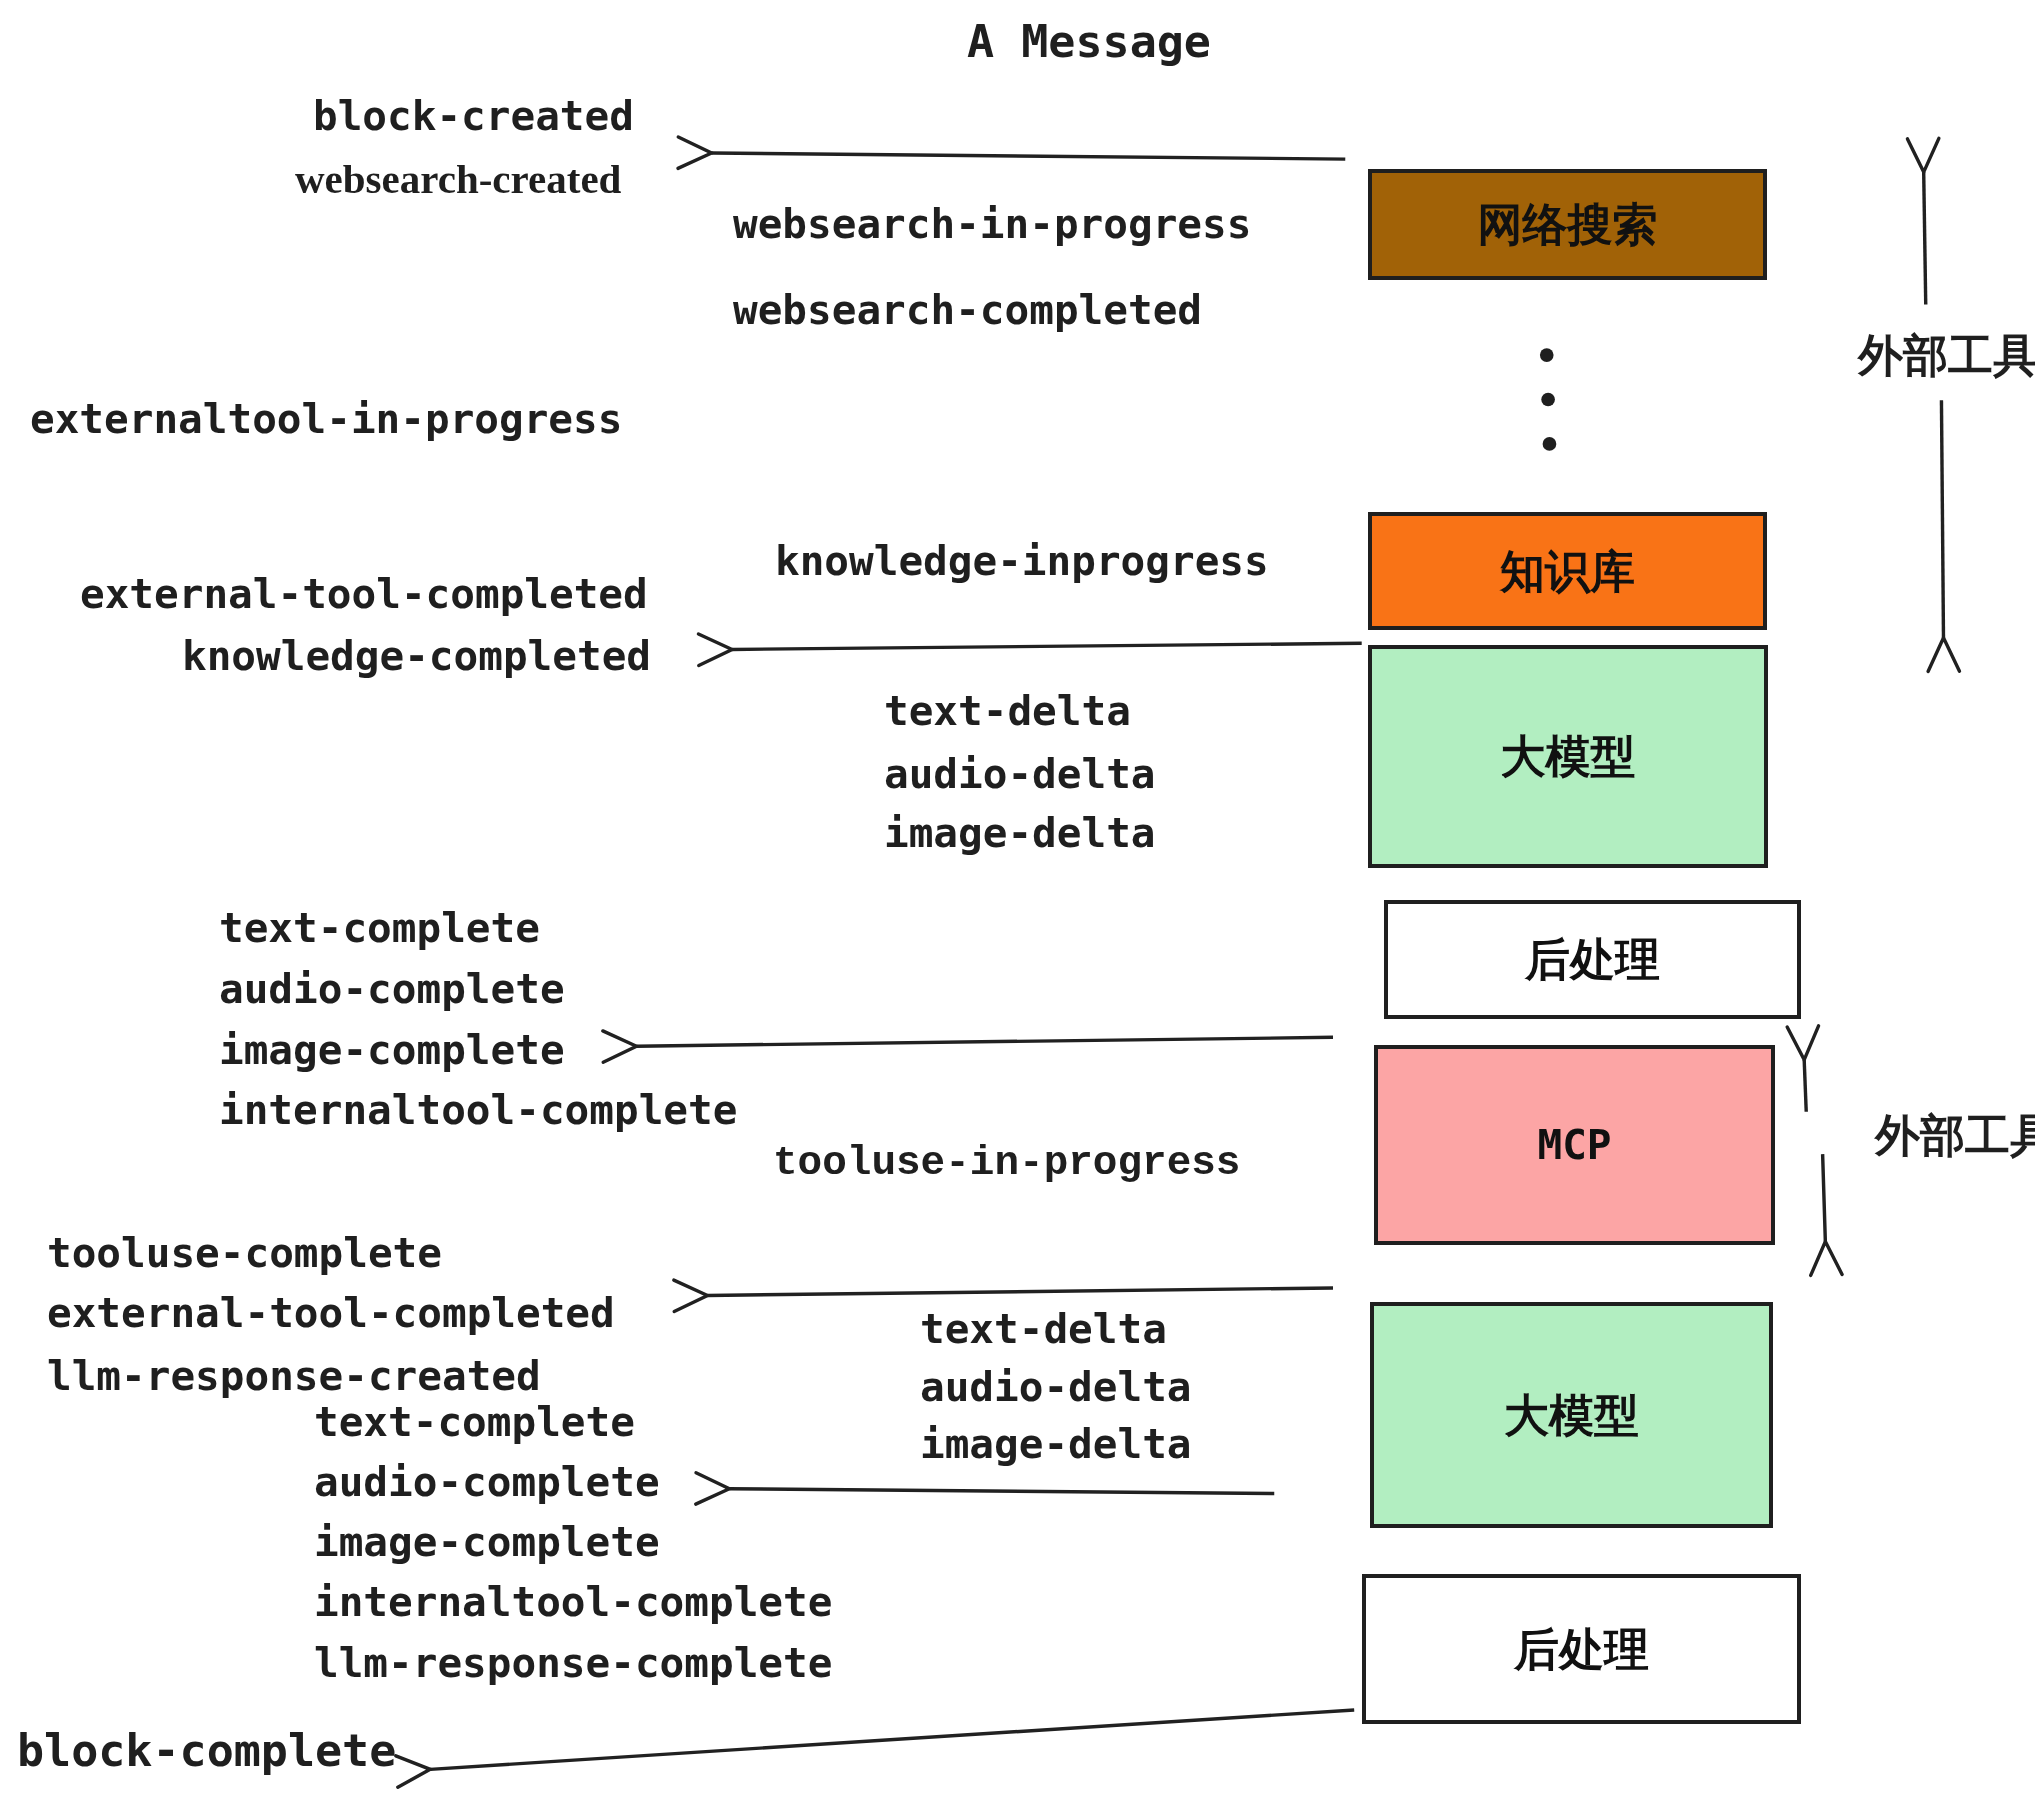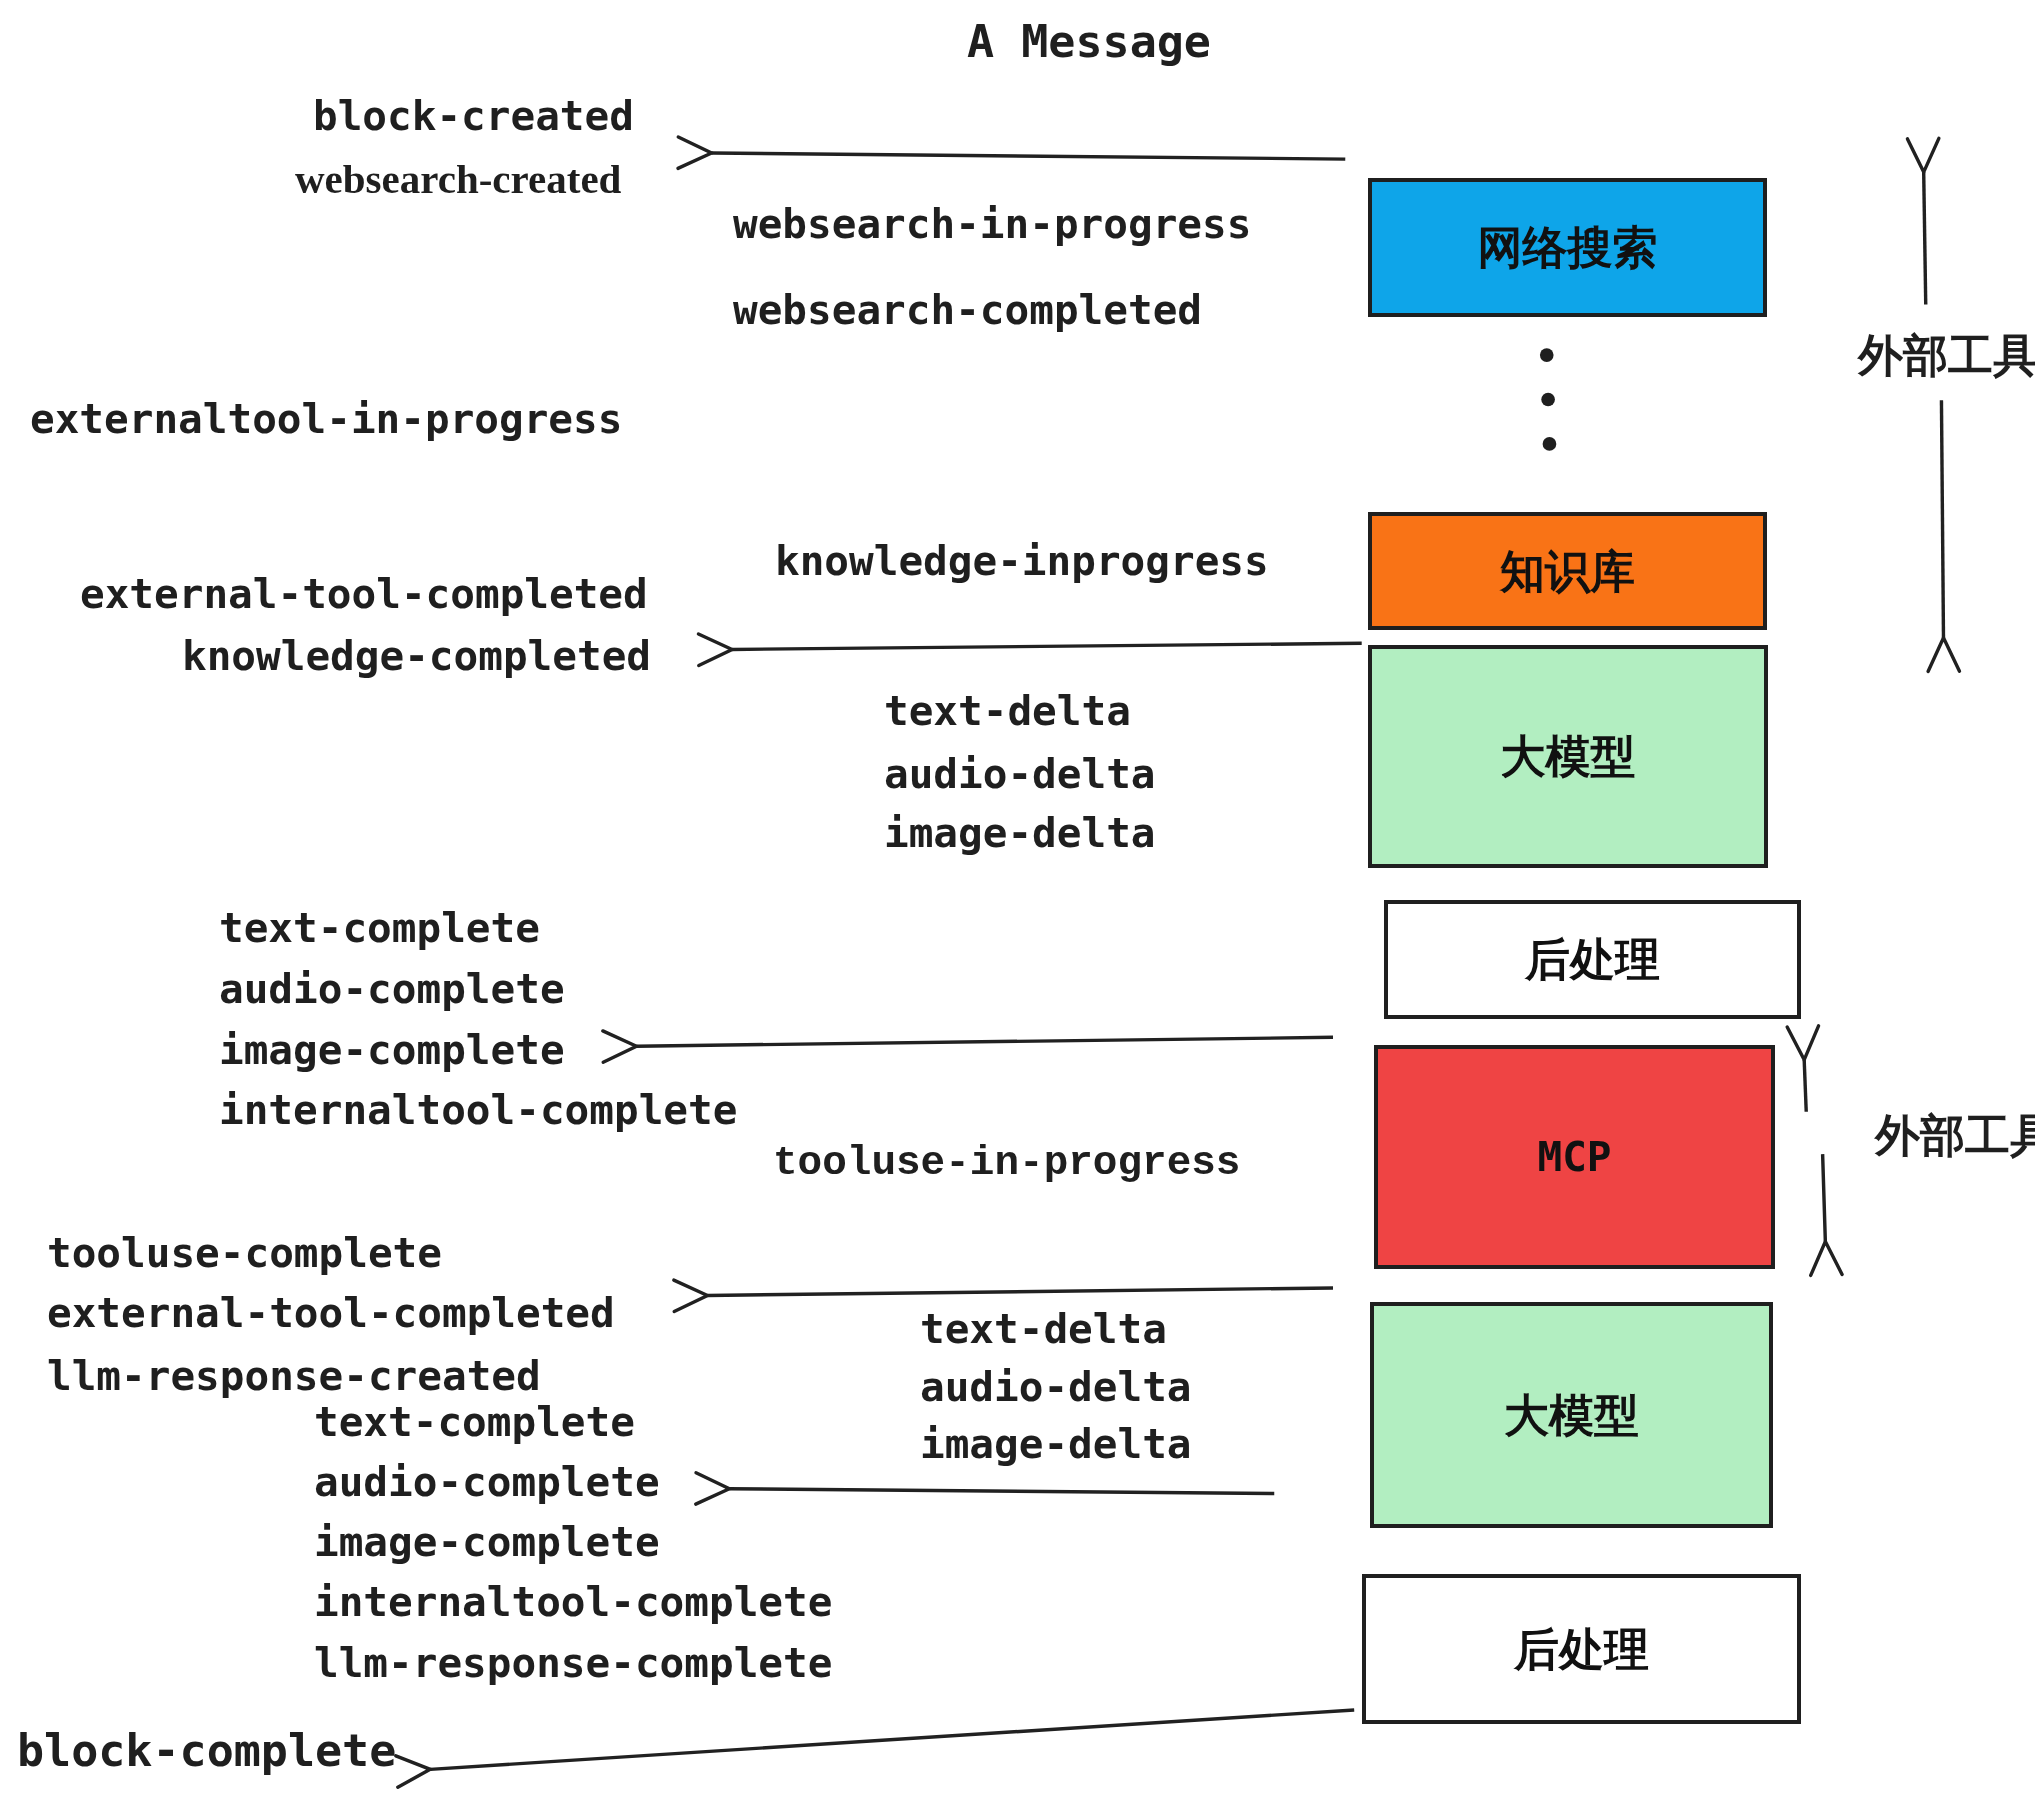--- a/index.html
+++ b/index.html
@@ -75,33 +75,33 @@
   <div class="ev" style="left:920px;top:1309px;">text-delta</div>
   <div class="ev" style="left:920px;top:1367px;">audio-delta</div>
   <div class="ev" style="left:920px;top:1424px;">image-delta</div>
   <div class="ev" style="left:314px;top:1402px;">text-complete</div>
   <div class="ev" style="left:314px;top:1462px;">audio-complete</div>
   <div class="ev" style="left:314px;top:1522px;">image-complete</div>
   <div class="ev" style="left:314px;top:1582px;">internaltool-complete</div>
   <div class="ev" style="left:314px;top:1643px;">llm-response-complete</div>
   <div class="ev big" style="left:17px;top:1728px;">block-complete</div>
 
-  <div class="box" style="left: 1368px; top: 178px; width: 399px; height: 139px; background: #0ea5e9;">
+  <div class="box" style="left: 1368px; top: 169px; width: 399px; height: 111px; background: #a16207;">
     <span class="box-label">网络搜索</span>
   </div>
   <div class="box" style="left: 1368px; top: 512px; width: 399px; height: 118px; background: #f97316;">
     <span class="box-label">知识库</span>
   </div>
   <div class="box" style="left: 1368px; top: 645px; width: 400px; height: 223px; background: rgb(178, 238, 193);">
     <span class="box-label">大模型</span>
   </div>
   <div class="box" style="left: 1384px; top: 900px; width: 417px; height: 119px; background: rgb(255, 255, 255);">
     <span class="box-label">后处理</span>
   </div>
-  <div class="box" style="left: 1374px; top: 1045px; width: 401px; height: 224px; background: #ef4444;">
+  <div class="box" style="left: 1374px; top: 1045px; width: 401px; height: 200px; background: #fca5a5;">
     <span class="box-label latin">MCP</span>
   </div>
   <div class="box" style="left: 1370px; top: 1302px; width: 403px; height: 226px; background: rgb(178, 238, 193);">
     <span class="box-label">大模型</span>
   </div>
   <div class="box" style="left: 1362px; top: 1574px; width: 439px; height: 150px; background: rgb(255, 255, 255);">
     <span class="box-label">后处理</span>
   </div>
 
   <div class="side-label" style="left:1812px;top:333px;">外部工具</div>

